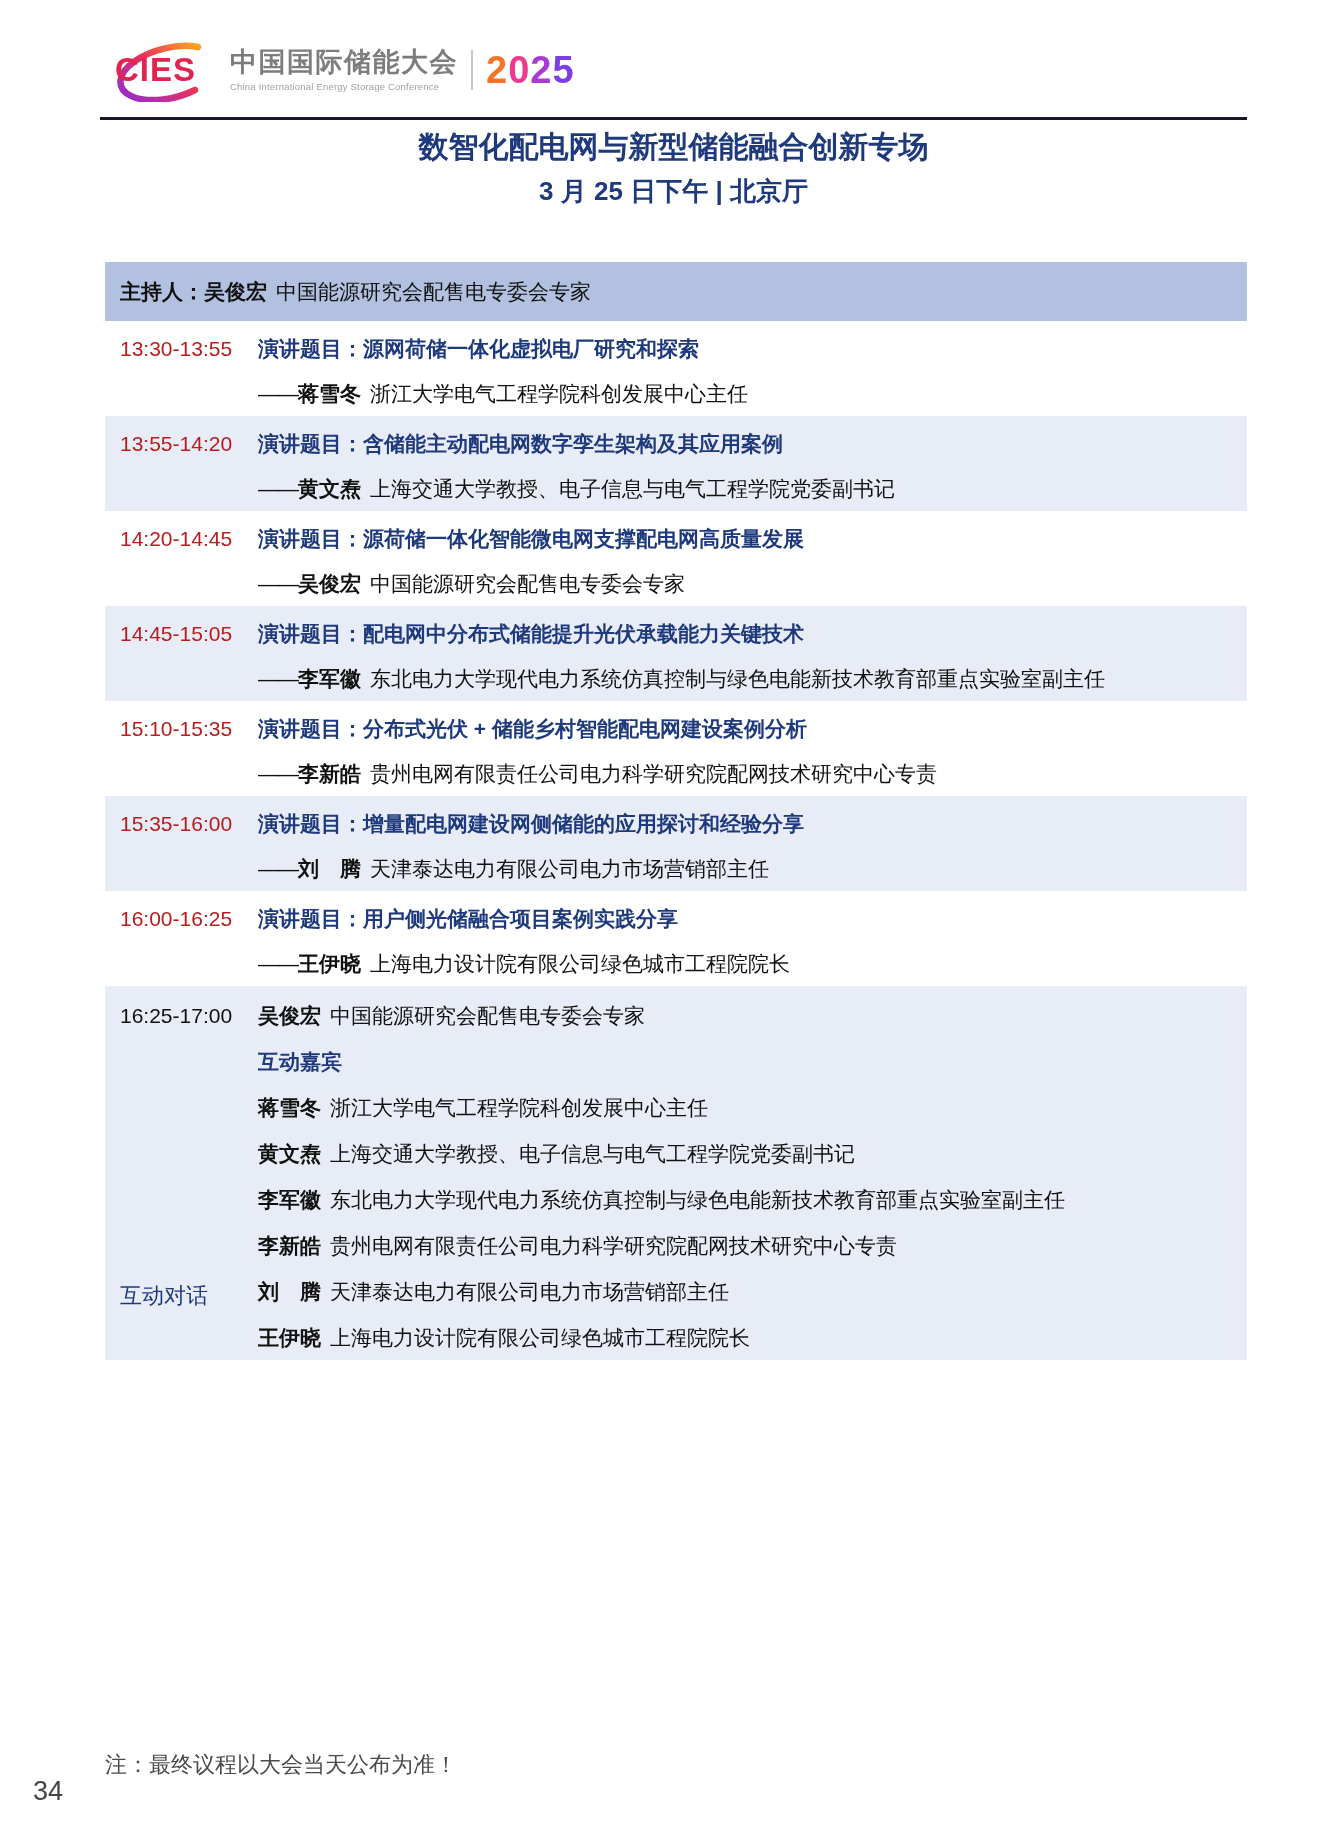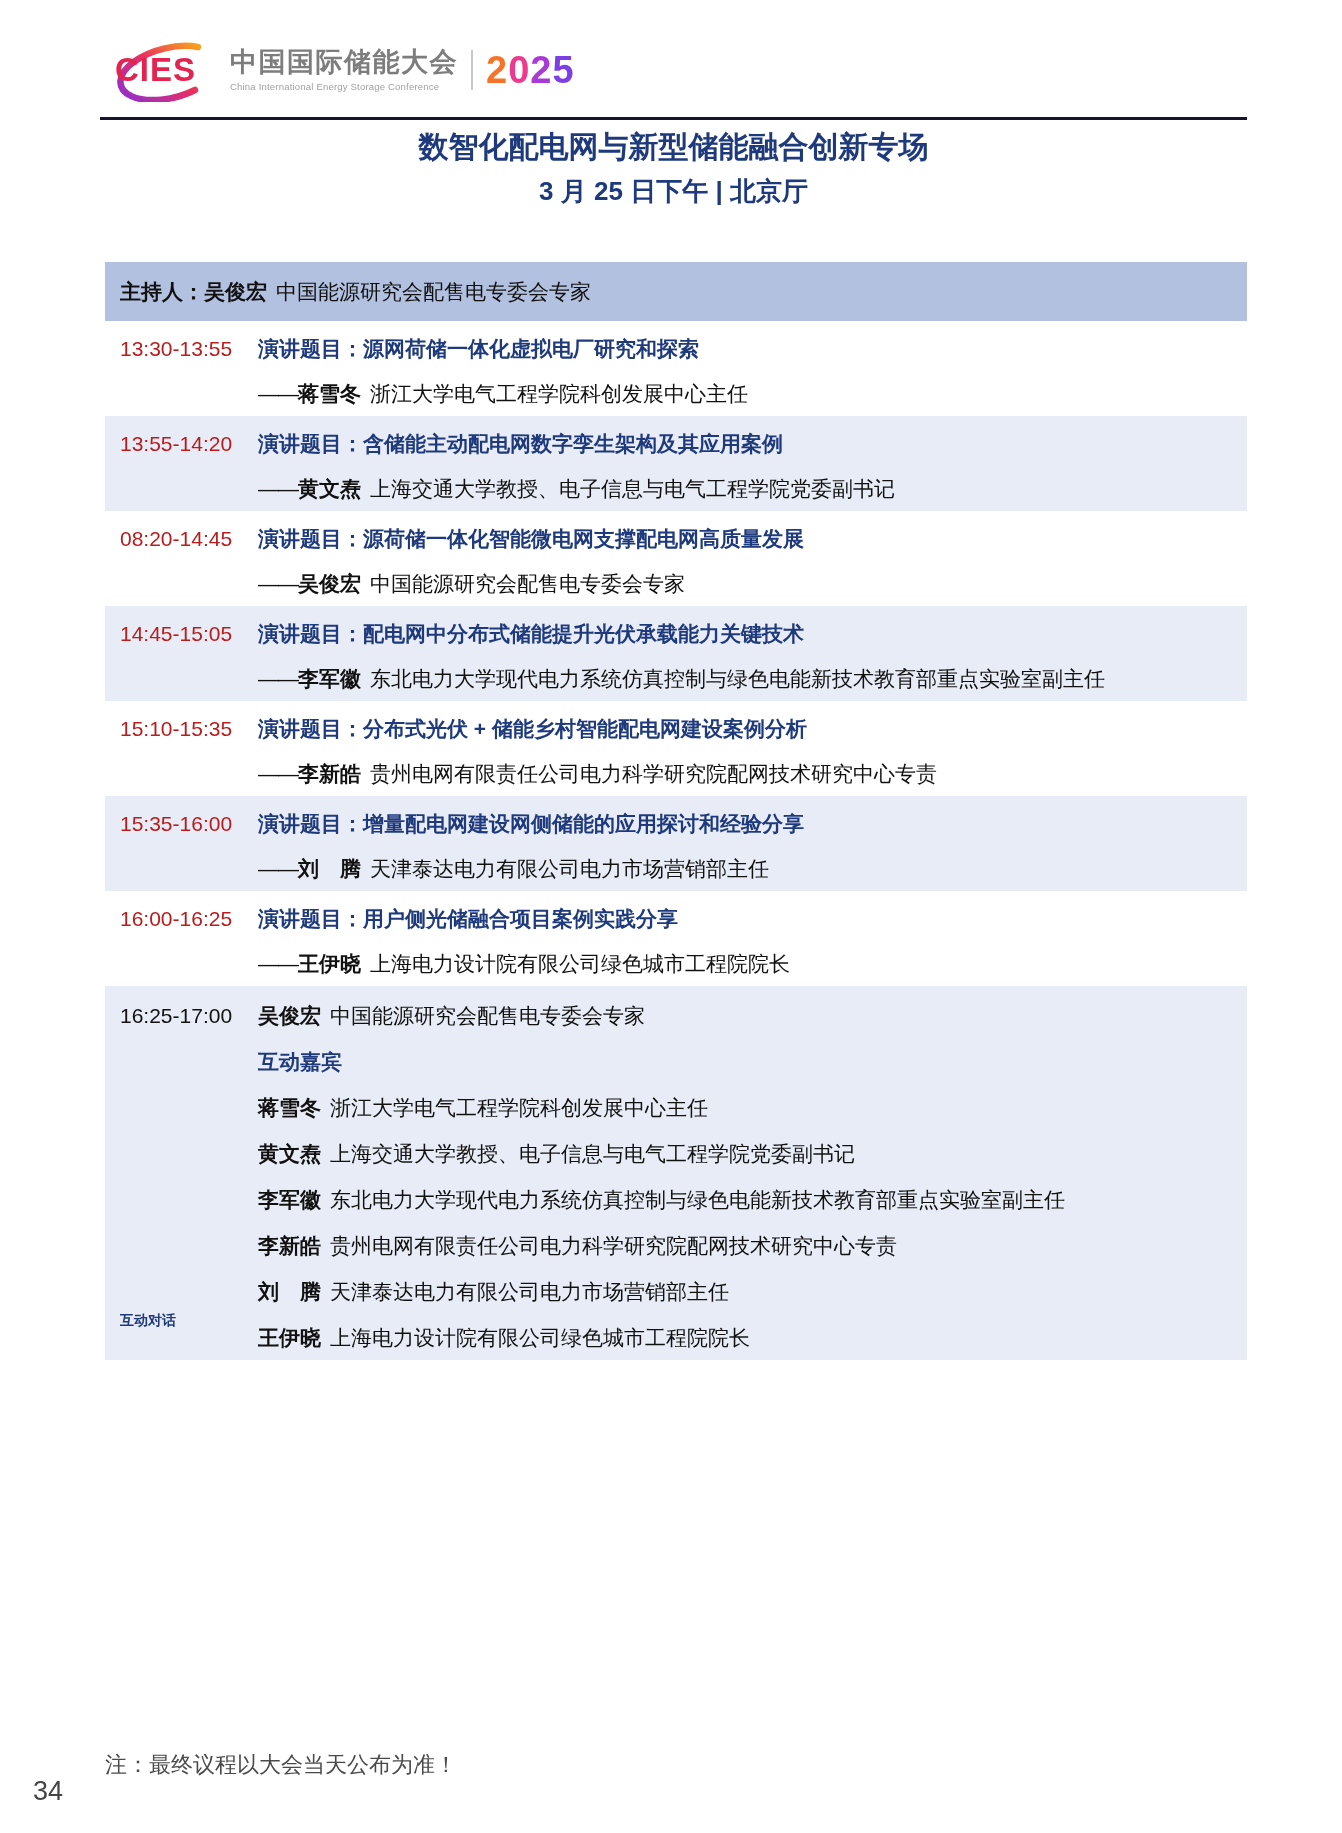--- a/index.html
+++ b/index.html
@@ -48,21 +48,21 @@
   .topic-prefix,.topic-title{color:#1e3a7c;font-weight:700;}
   .speaker-line{margin-top:17px;line-height:28px;font-size:21px;color:#111;}
   .sp-dash{letter-spacing:-1px;}
   .sp-name{font-weight:700;}
   .sp-aff{margin-left:9px;}
   
   .panel{background:#e8ecf6;display:flex;padding:16px 0 8px 0;position:relative;}
   .panel-left{width:153px;flex:0 0 153px;padding-left:15px;box-sizing:border-box;position:relative;}
   .panel-time{font-size:21px;line-height:28px;color:#111;}
   .side-label{
-    position:absolute;left:15px;top:304px;font-size:14px;font-weight:700;color:#1e3a7c;line-height:28px;
+    position:absolute;left:15px;top:280px;font-size:22px;font-weight:400;color:#1e3a7c;line-height:28px;
   }
   .panel-right{flex:1;}
   .p-line{font-size:21px;line-height:28px;margin-bottom:18px;color:#111;}
   .p-line:last-child{margin-bottom:0;}
   .p-heading{color:#1e3a7c;font-weight:700;}
   .g-name{font-weight:700;}
   .g-aff{margin-left:9px;}
   
   .note{position:absolute;left:105px;top:1750px;font-size:22px;color:#4a4a4a;}
   .page-num{position:absolute;left:33px;top:1776px;font-size:27px;color:#454545;}
@@ -125,21 +125,21 @@
       <div class="topic-line">
         <span class="topic-prefix">演讲题目：</span><span class="topic-title">含储能主动配电网数字孪生架构及其应用案例</span>
       </div>
       <div class="speaker-line">
         <span class="sp-dash">——</span><span class="sp-name">黄文焘</span><span class="sp-aff">上海交通大学教授、电子信息与电气工程学院党委副书记</span>
       </div>
     </div>
   </div>
 
   <div class="session-row">
-    <div class="col-time">08:20-14:45</div>
+    <div class="col-time">14:20-14:45</div>
     <div class="col-main">
       <div class="topic-line">
         <span class="topic-prefix">演讲题目：</span><span class="topic-title">源荷储一体化智能微电网支撑配电网高质量发展</span>
       </div>
       <div class="speaker-line">
         <span class="sp-dash">——</span><span class="sp-name">吴俊宏</span><span class="sp-aff">中国能源研究会配售电专委会专家</span>
       </div>
     </div>
   </div>
 

